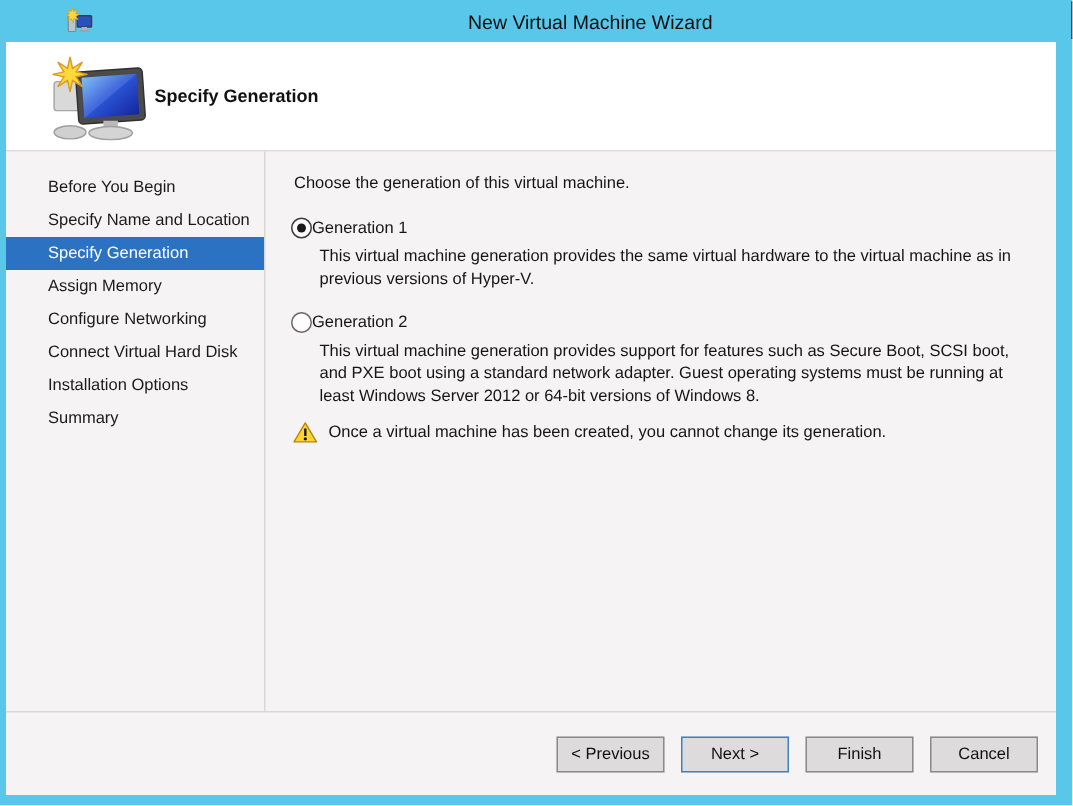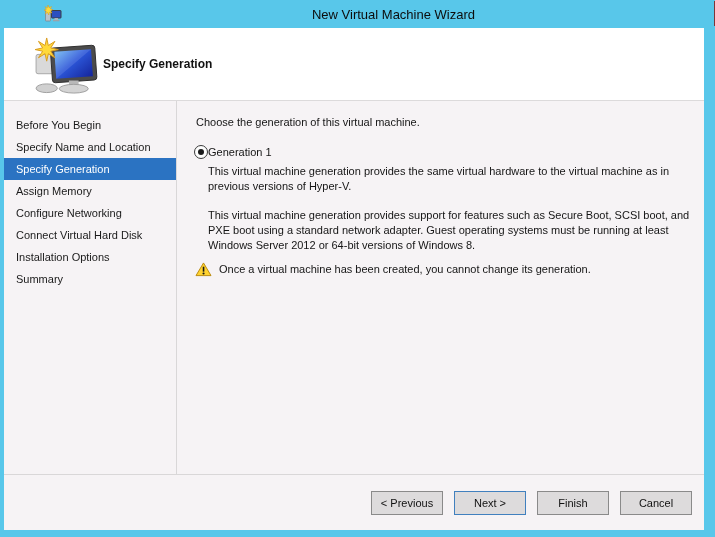--- a/index.html
+++ b/index.html
@@ -16,32 +16,32 @@
   .frame{position:absolute;left:4px;top:28px;width:700px;height:502px;background:#F6F3F5;display:flex;flex-direction:column;}
 
   
   .header{height:73px;box-sizing:border-box;background:#ffffff;border-bottom:1px solid #DCDADB;display:flex;align-items:center;padding-left:30px;}
   .header-icon{width:66px;height:58px;margin-top:4px;flex:none;}
   .header-title{font-size:12px;font-weight:bold;color:#111;margin-left:3px;}
 
   
   .body{flex:1;display:flex;min-height:0;}
   .sidebar{width:173px;box-sizing:border-box;border-right:1px solid #D9D7D8;padding-top:13px;flex:none;}
-  .side-item{height:22px;display:flex;align-items:center;padding-left:12px;font-size:11px;color:#1a1a1a;cursor:default;}
+  .side-item{height:22px;display:flex;align-items:center;padding-left:28px;font-size:11px;color:#1a1a1a;cursor:default;}
   .side-item.indent{}
   .side-item.selected{background:#2B73C2;color:#ffffff;}
 
   .content{flex:1;padding:15px 14px 0 17px;font-size:11px;color:#151515;}
   .intro{margin:0 0 17px 2px;}
   .option-row{display:flex;align-items:center;margin-bottom:5px;cursor:default;}
   .radio{width:12px;height:12px;border:1px solid #686868;border-radius:50%;background:#fdfdfd;flex:none;position:relative;box-sizing:content-box;}
   .radio.checked{border-color:#3a3a3a;}
   .radio.checked::after{content:"";position:absolute;left:3px;top:3px;width:6px;height:6px;border-radius:50%;background:#1a1a1a;}
   .option-label{margin-left:0;}
-  .option-desc{margin:0 0 14px 14px;max-width:505px;line-height:15px;}
+  .option-desc{margin:0 0 14px 19px;max-width:505px;line-height:15px;}
   .option-desc.last{margin-bottom:9px;}
   .warning-row{display:flex;align-items:flex-end;margin-left:1px;}
   .warning-icon{width:17px;height:15px;flex:none;margin-top:0px;}
   .warning-text{margin-left:7px;line-height:15px;max-width:505px;}
 
   
   .footer{height:56px;box-sizing:border-box;border-top:1px solid #D9D7D8;display:flex;justify-content:flex-end;align-items:flex-start;padding:16px 12px 0 0;}
   .btn{width:72px;height:24px;box-sizing:border-box;background:#DDDBDC;border:1px solid #8A8A8A;font-family:"Liberation Sans",sans-serif;font-size:11px;color:#111;margin-left:11px;display:flex;align-items:center;justify-content:center;cursor:default;}
   .btn.focused{border-color:#4180BE;}
 </style>
@@ -121,20 +121,24 @@
 
       <div class="content">
         <p class="intro">Choose the generation of this virtual machine.</p>
 
         <div class="option-row">
           <span class="radio checked"></span>
           <span class="option-label">Generation 1</span>
         </div>
         <p class="option-desc">This virtual machine generation provides the same virtual hardware to the virtual machine as in previous versions of Hyper-V.</p>
 
+        <div class="option-row">
+          <span class="radio"></span>
+          <span class="option-label">Generation 2</span>
+        </div>
         <p class="option-desc last">This virtual machine generation provides support for features such as Secure Boot, SCSI boot, and PXE boot using a standard network adapter. Guest operating systems must be running at least Windows Server 2012 or 64-bit versions of Windows 8.</p>
 
         <div class="warning-row">
           <svg class="warning-icon" viewBox="0 0 18 16">
             <path d="M9 1 L17 14.5 L1 14.5 Z" fill="#FFD330" stroke="#B8860B" stroke-width="1" stroke-linejoin="round"></path>
             <rect x="8.2" y="5" width="1.7" height="5.3" fill="#171717"></rect>
             <circle cx="9.05" cy="12.3" r="1.15" fill="#171717"></circle>
           </svg>
           <span class="warning-text">Once a virtual machine has been created, you cannot change its generation.</span>
         </div>

